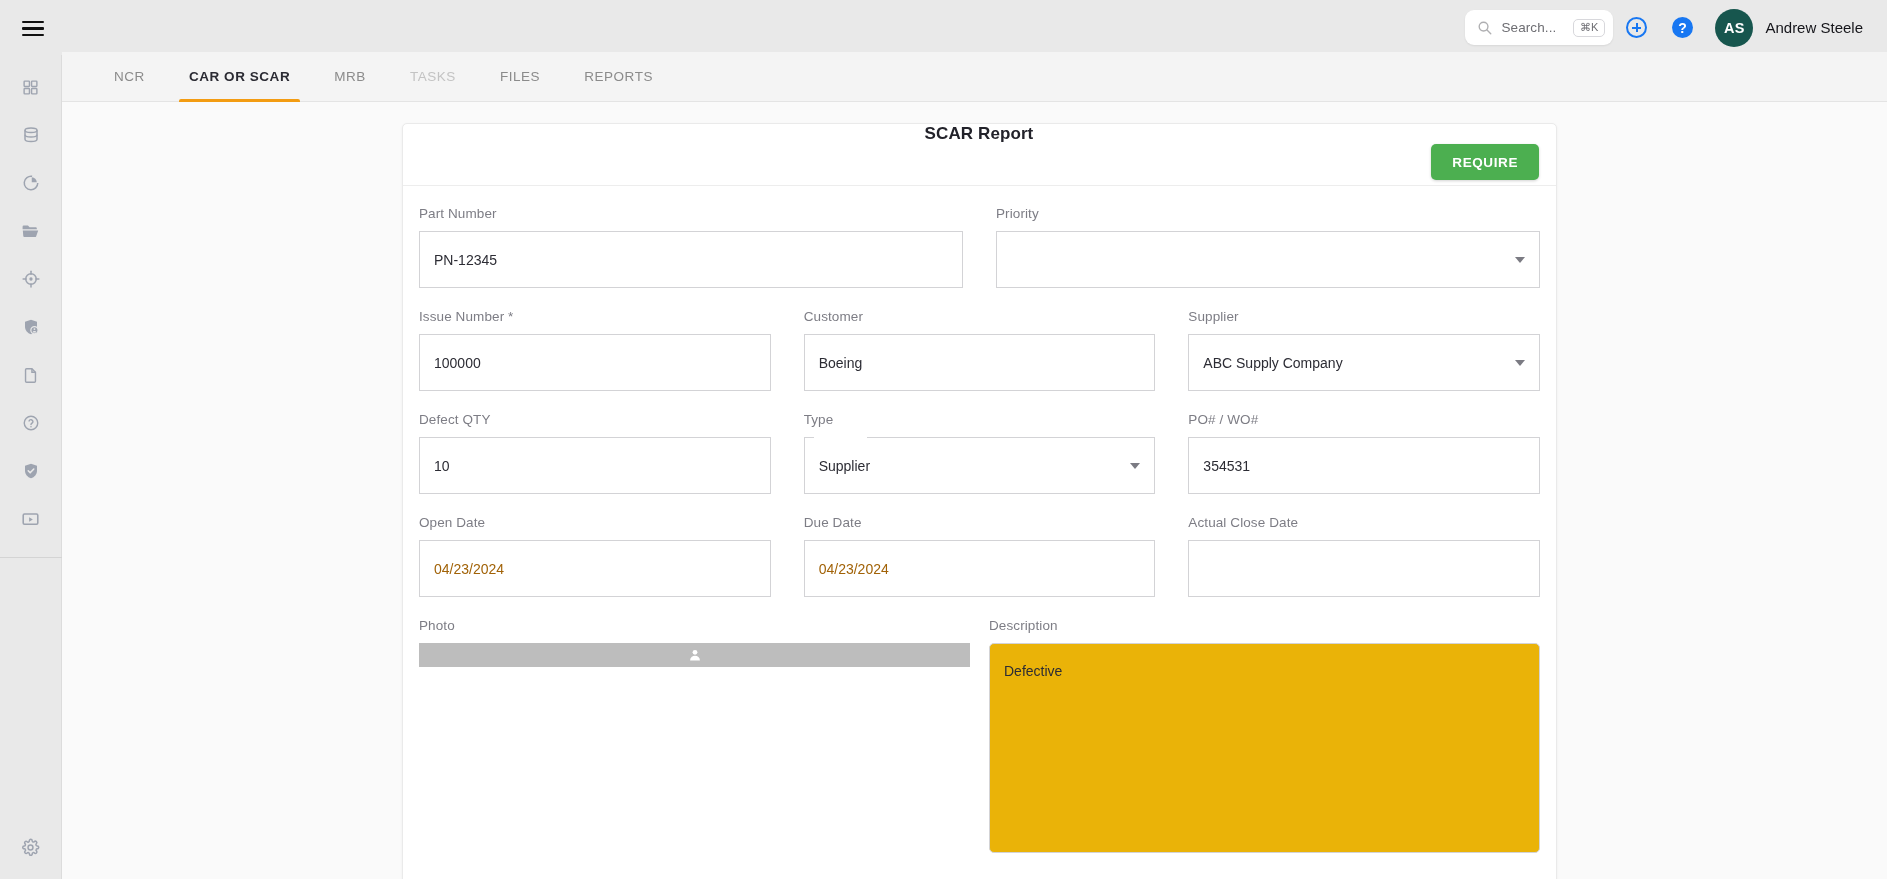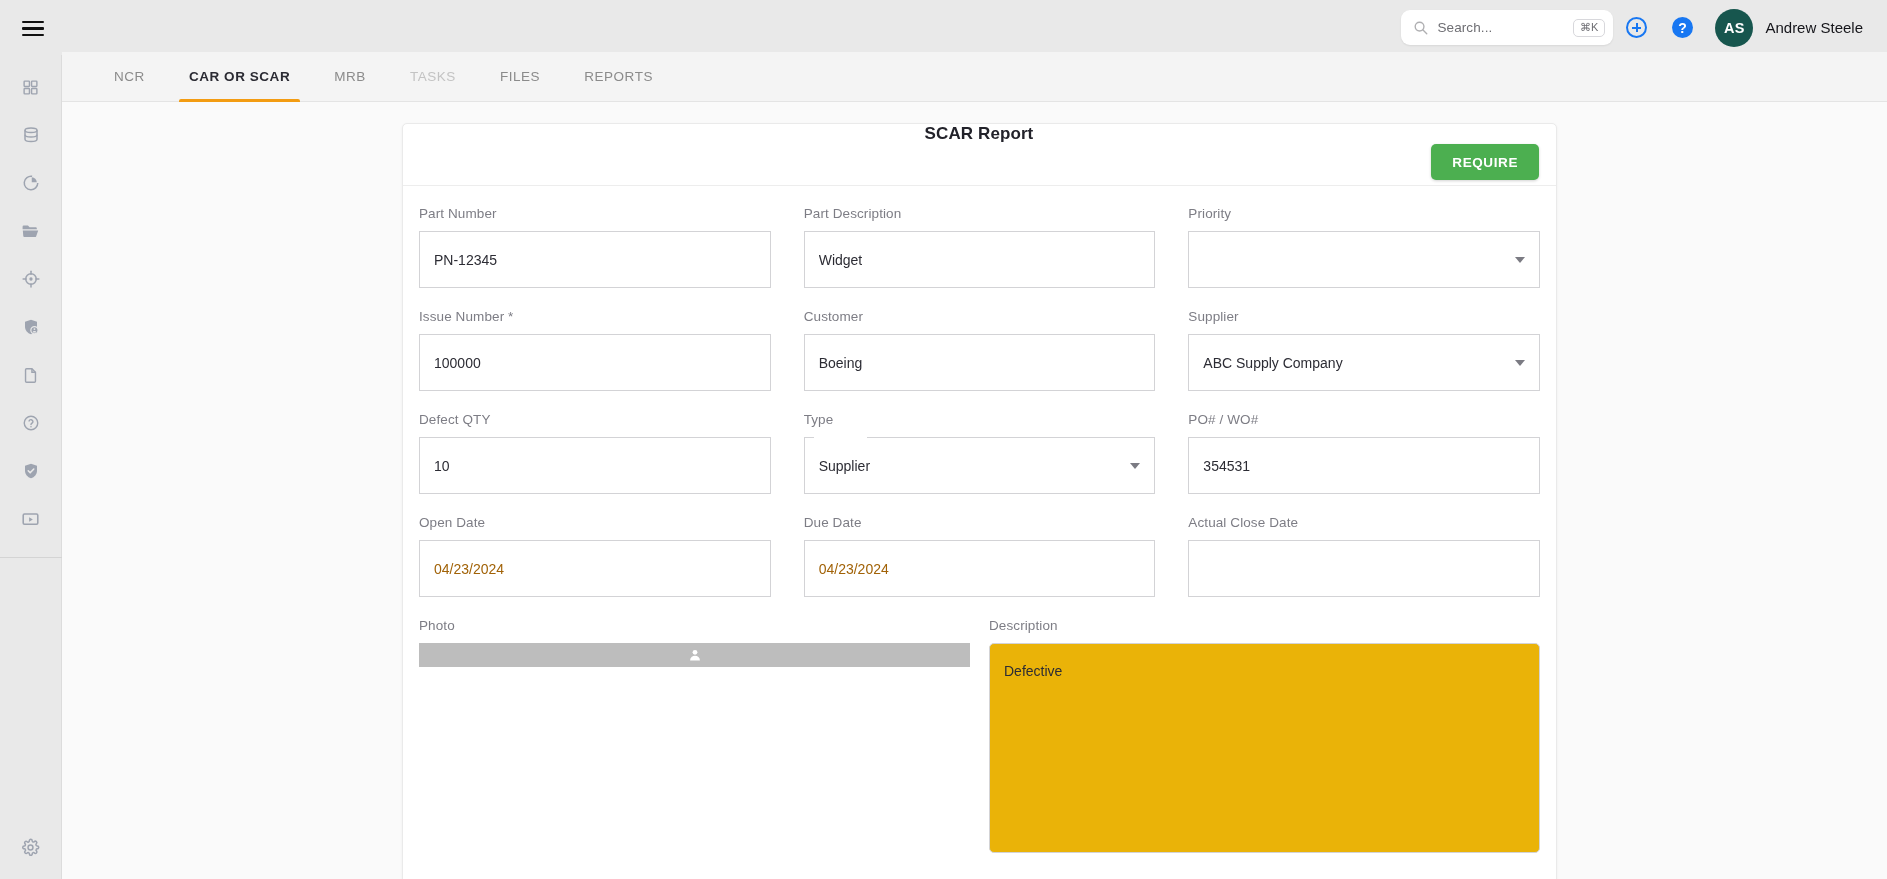--- a/index.html
+++ b/index.html
@@ -27,21 +27,21 @@
   }
   .hamburger span { display: block; height: 2.4px; background: #111; border-radius: 1px; }
 
   .topbar-right {
     margin-left: auto; display: flex; align-items: center; gap: 0px;
     padding-right: 24px; height: 100%;
   }
 
   .searchbox {
     display: flex; align-items: center;
-    width: 212px; height: 35px;
+    width: 148px; height: 35px;
     background: #ffffff; border-radius: 9px;
     padding: 0 8px 0 12px;
     box-shadow: 0 1px 2px rgba(0,0,0,0.08);
   }
   .search-ico { width: 15px; height: 15px; flex: 0 0 auto; opacity: .55; }
   .search-ph {
     flex: 1 1 auto; margin-left: 9px;
     font-size: 13.5px; color: #6e6e73; letter-spacing: .1px;
     white-space: nowrap; overflow: hidden;
   }
@@ -346,26 +346,20 @@
       <div class="card-body">
 
         <div class="row">
           <div class="field">
             <span class="flabel">Part Number</span>
             <div class="ctrl">
               <span class="val">PN-12345</span>
             </div>
           </div>
           <div class="field">
-            <span class="flabel">Part Description</span>
-            <div class="ctrl">
-              <span class="val">Widget</span>
-            </div>
-          </div>
-          <div class="field">
             <span class="flabel">Priority</span>
             <div class="ctrl">
               <span class="val"></span>
               <span class="caret"></span>
             </div>
           </div>
         </div>
 
         <div class="row">
           <div class="field">

